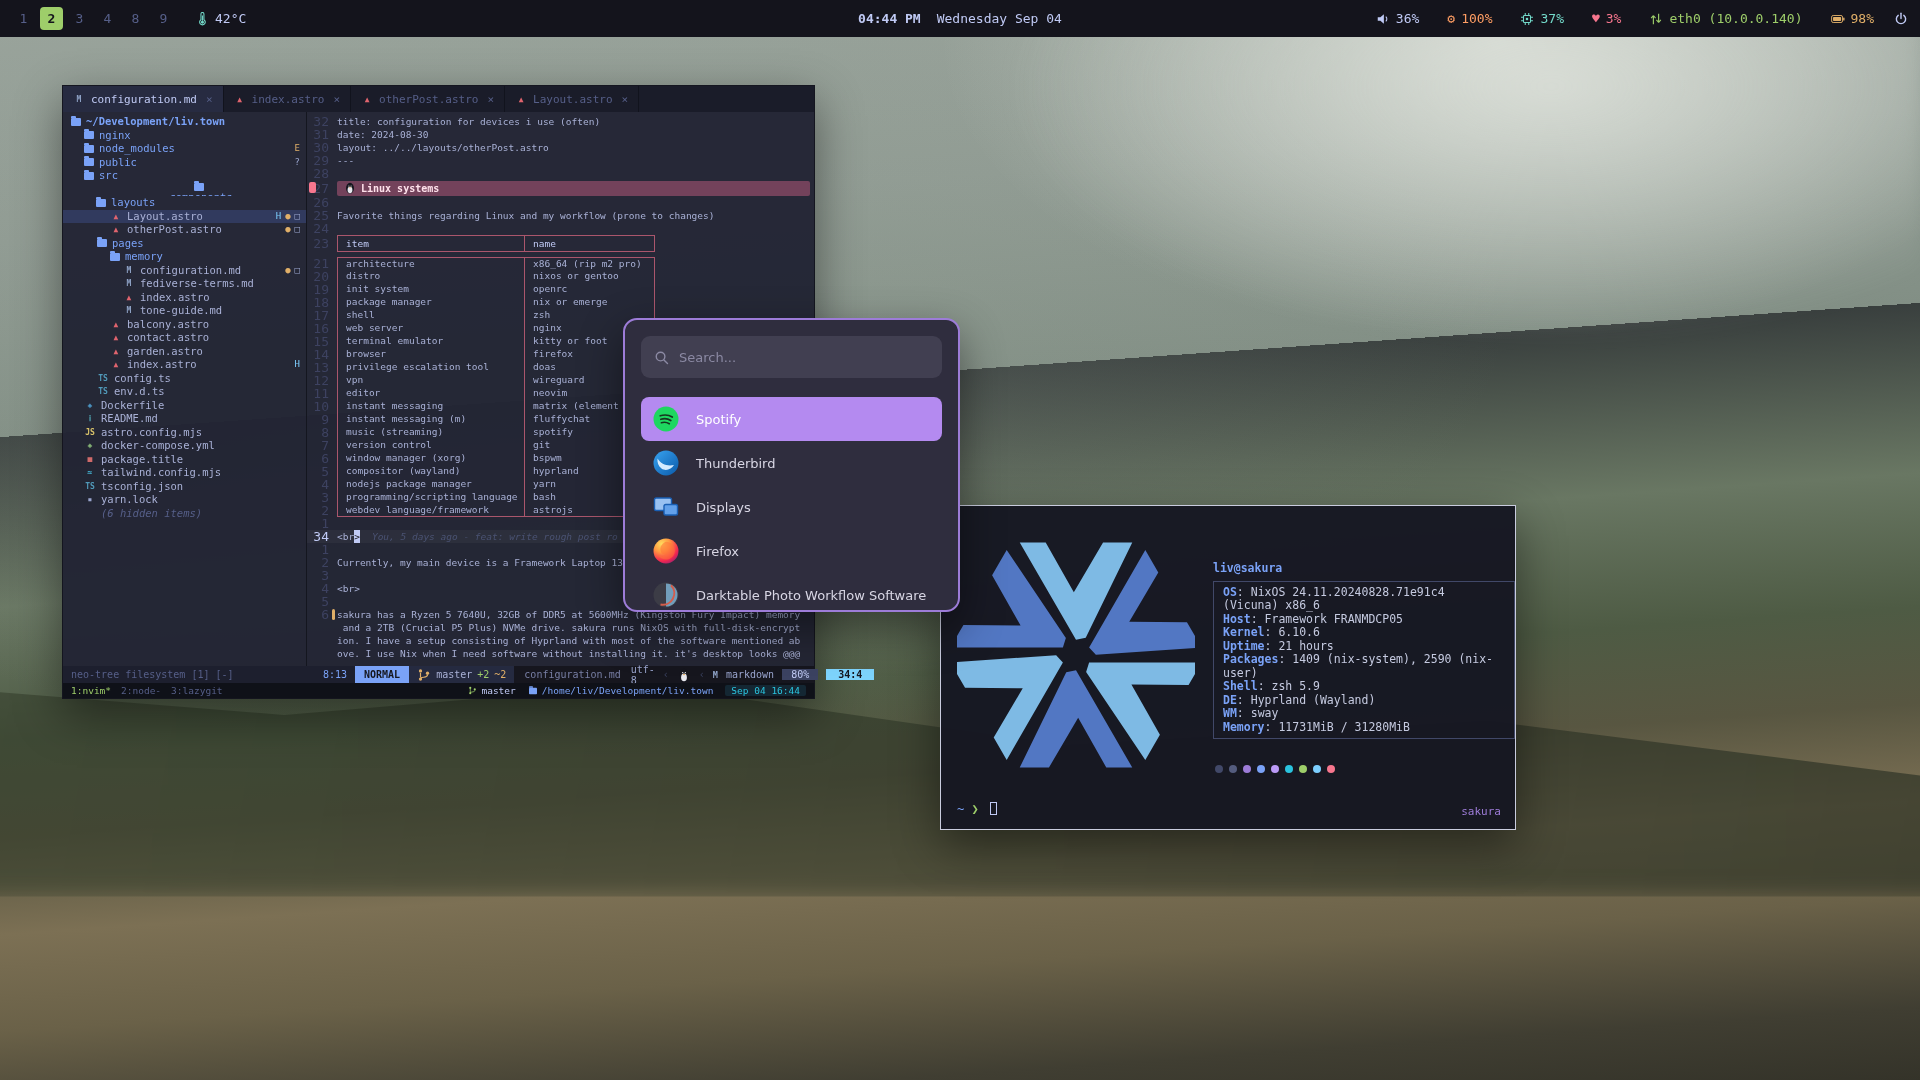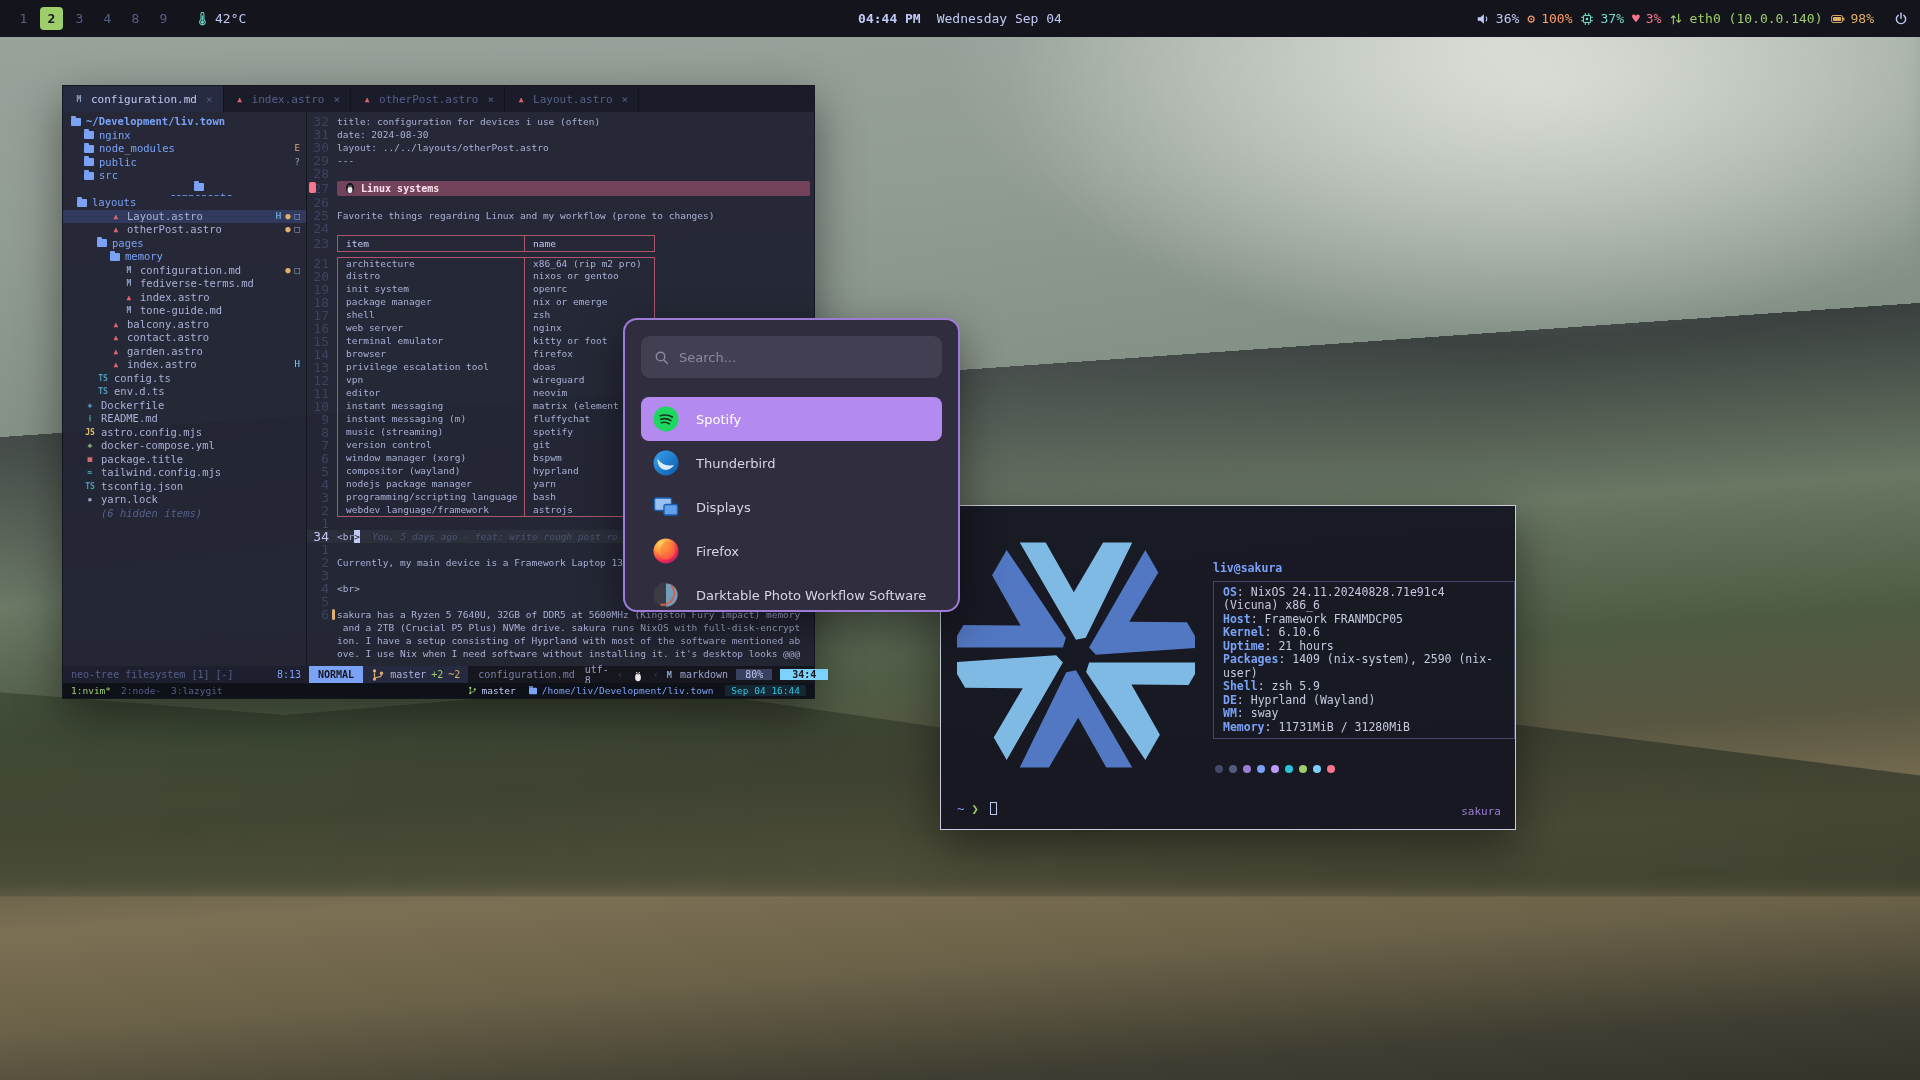--- a/index.html
+++ b/index.html
@@ -16,21 +16,21 @@
 
 
 .topbar{position:absolute;top:0;left:0;right:0;height:37px;background:#14141c;display:flex;align-items:center;padding:0 12px;font-size:13px;z-index:10}
 .ws{display:flex;gap:5px}
 .ws .w{width:23px;height:23px;display:flex;align-items:center;justify-content:center;border-radius:4px;color:#565f89;cursor:default}
 .ws .w.active{background:#9ece6a;color:#14141c;font-weight:bold}
 .temp{margin-left:20px;display:flex;align-items:center;gap:6px;color:#c0caf5}
 .temp .icon{color:#73daca}
 .clock{position:absolute;left:50%;transform:translateX(-50%);display:flex;gap:16px;align-items:center}
 .clock .time{font-weight:bold}
-.modules{margin-left:auto;display:flex;gap:8px;align-items:flex-end}
+.modules{margin-left:auto;display:flex;gap:28px;align-items:flex-end}
 .module{display:flex;gap:6px;align-items:center}
 .icon{display:inline-flex;align-items:center;justify-content:center;line-height:1}
 .icon svg{width:14px;height:14px;display:block}
 .power{color:#c0caf5;margin-left:20px;cursor:pointer}
 
 
 .window{position:absolute;box-shadow:0 16px 44px rgba(0,0,0,0.45)}
 
 
 #nvim{left:62px;top:85px;width:753px;height:614px;background:rgba(34,36,52,0.97);z-index:2;display:flex;flex-direction:column;border:1px solid rgba(10,10,16,0.6)}
@@ -66,21 +66,21 @@
 .trow .c2{width:130px;border-right:1px solid #aa566c;padding-left:8px;overflow:hidden;height:100%}
 .trow .top{border-top:1px solid #aa566c}
 .trow .bot{border-bottom:1px solid #aa566c}
 .trow.thead{height:17px;line-height:15px}
 .trow.thead .c1,.trow.thead .c2{color:#c0caf5}
 .tgap{height:5px}
 .cursorline{background:rgba(255,255,255,0.04)}
 .cursor-block{display:inline-block;background:#c0caf5;color:#16161e}
 .blame{margin-left:12px;color:#4a5272;font-style:italic}
 .statusrow{height:17px;display:flex;font-size:10px;flex:none}
-.tree-status{width:246px;flex:none;display:flex;align-items:center;padding:0 8px;color:#565f89;background:#1d1f2e}
+.tree-status{width:292px;flex:none;display:flex;align-items:center;padding:0 8px;color:#565f89;background:#1d1f2e}
 .tree-status .pos{margin-left:auto;color:#7aa2f7}
 .mainstatus{flex:1;display:flex;align-items:stretch;background:#16161e;min-width:0}
 .seg-mode{background:#7aa2f7;color:#15161e;font-weight:bold;display:flex;align-items:center;padding:0 9px}
 .seg-git{display:flex;align-items:center;gap:5px;padding:0 8px;color:#a9b1d6;background:#252a40}
 .seg-git .icon{color:#e0af68}
 .seg-git .added{color:#9ece6a}
 .seg-git .changed{color:#e0af68}
 .seg-file{display:flex;align-items:center;padding:0 10px;color:#787fa5}
 .seg-right{margin-left:auto;display:flex;align-items:center;gap:8px}
 .seg-right .sep{color:#3b4261}
@@ -260,21 +260,21 @@
             </span>
           </div>
           <div class="tree-row folder" style="padding-left: 21px;">
             <span class="folder-ic"></span>
             <span class="nm">src</span>
           </div>
           <div class="tree-row folder" style="padding-left: 34px; flex-direction: column;">
             <span class="folder-ic"></span>
             <span class="nm">components</span>
           </div>
-          <div class="tree-row folder" style="padding-left: 14px; text-align: right;">
+          <div class="tree-row folder" style="padding-left: 33px; text-align: right;">
             <span class="folder-ic"></span>
             <span class="nm">layouts</span>
           </div>
           <div class="tree-row sel" style="padding-left: 47px;">
             <span class="fi" style="color: rgb(224, 100, 110);">▲</span>
             <span class="nm">Layout.astro</span>
             <span class="badges">
               <span style="color: rgb(125, 207, 255);">H</span>
               <span style="color: rgb(224, 175, 104);">●</span>
               <span style="color: rgb(154, 165, 206);">□</span>

